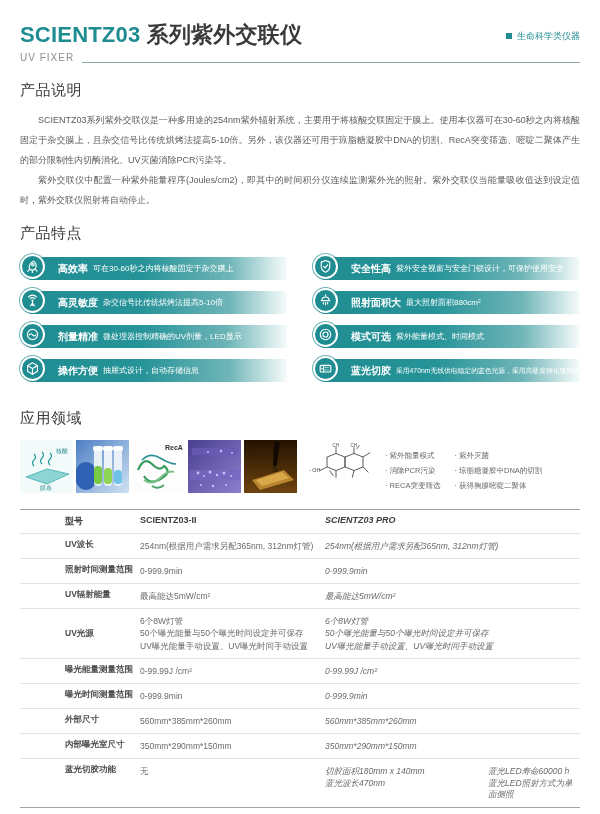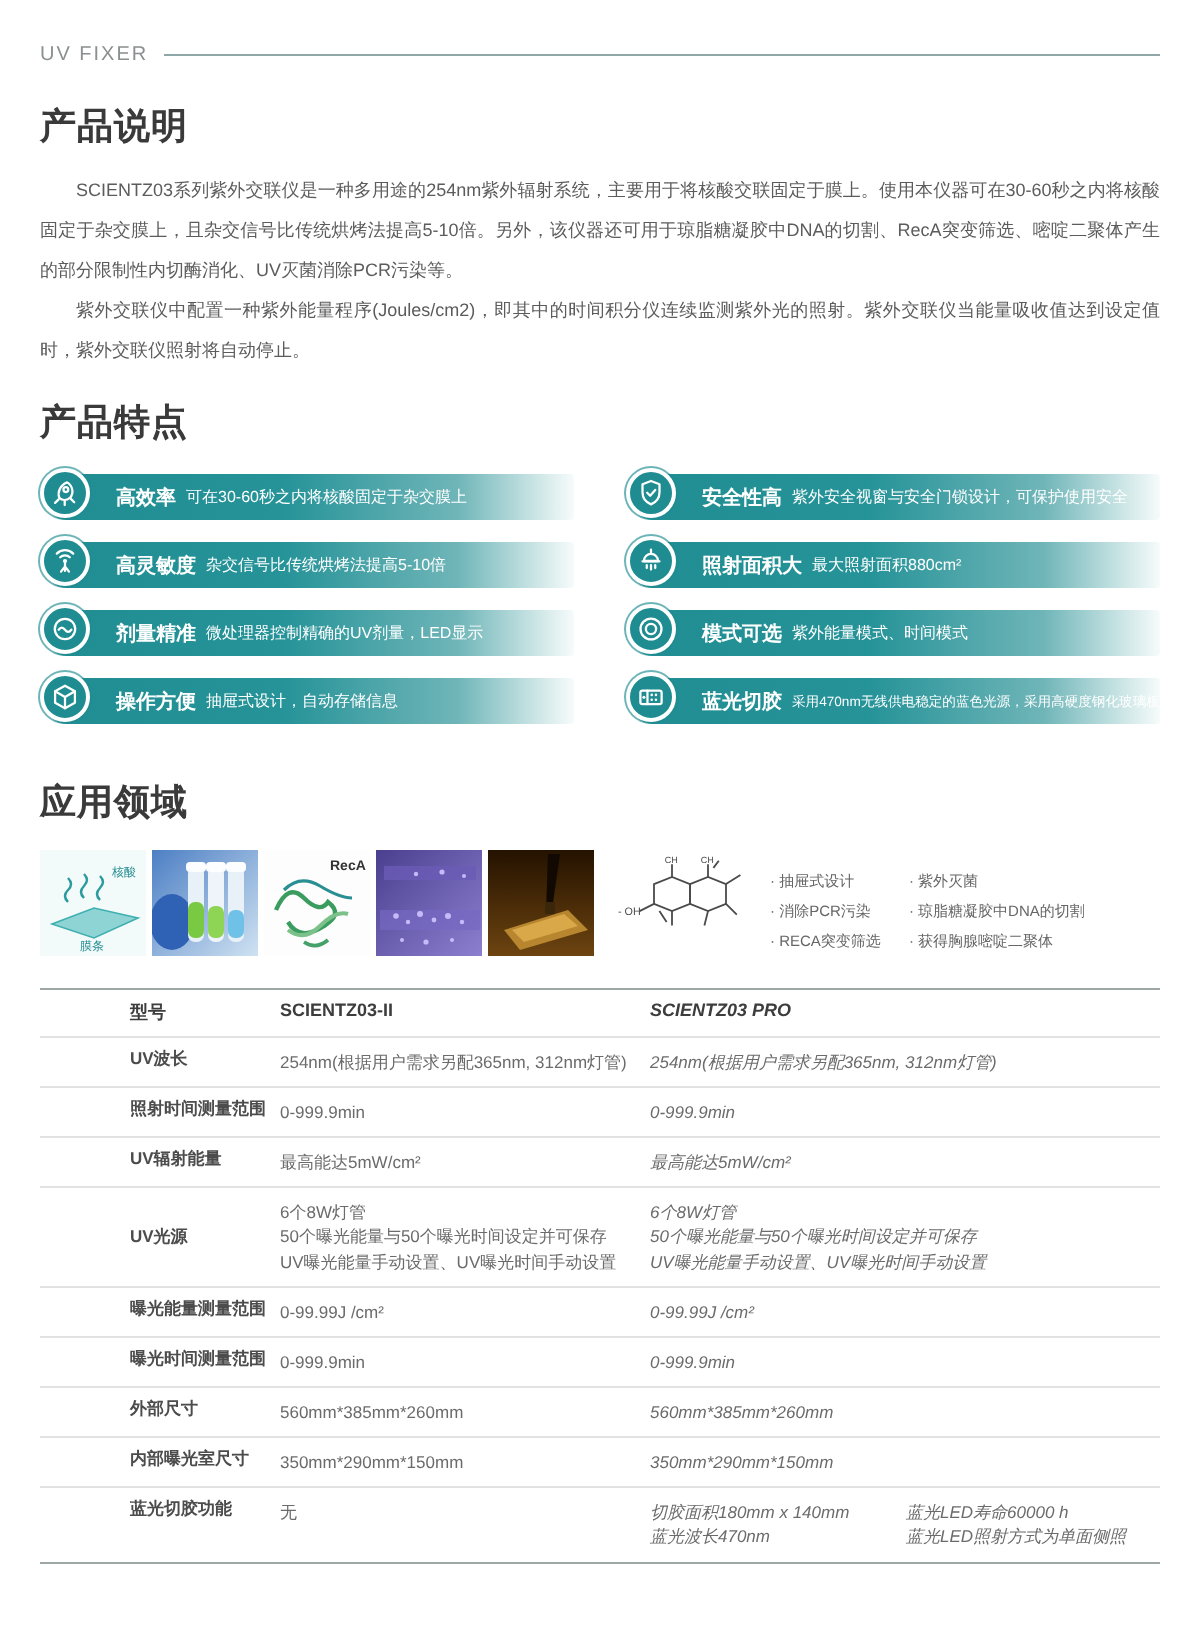--- a/index.html
+++ b/index.html
@@ -11,26 +11,26 @@
   }
   .page { padding:20px 20px 10px 20px; }
 
   
   .hdr-row { display:flex; justify-content:space-between; align-items:flex-start; }
   .hdr-title { font-size:22px; font-weight:bold; letter-spacing:0.2px; }
   .hdr-title .en { color:#1E8C91; }
   .hdr-title .zh { color:#3a3a3a; }
   .hdr-cat { font-size:9px; color:#1E8C91; margin-top:10px; white-space:nowrap; }
   .hdr-cat .sq { display:inline-block; width:6px; height:6px; background:#1E8C91; margin-right:5px; }
-  .hdr-sub-row { display:flex; align-items:center; margin-top:2px; }
+  .hdr-sub-row { display:flex; align-items:flex-end; margin-top:2px; }
   .hdr-sub { font-size:10px; color:#8a8f8f; letter-spacing:1px; white-space:nowrap; }
   .hdr-rule { flex:1; height:1px; background:#8fa7a7; margin-left:8px; }
 
   
-  .sec-title { font-size:18px; font-weight:bold; color:#3a3a3a; letter-spacing:0.5px; }
+  .sec-title { font-size:15px; font-weight:normal; color:#3a3a3a; letter-spacing:0.5px; }
 
   
   .desc { margin-top:10px; }
   .desc p { font-size:9px; color:#5c5c5c; line-height:20px; text-indent:2em; text-align:justify; }
 
   
   .features { display:flex; gap:26px; margin-top:14px; }
   .fcol { flex:1; display:flex; flex-direction:column; }
   .feature { position:relative; height:23px; margin-bottom:11px; }
   .fbar {
@@ -64,29 +64,38 @@
   .specs { margin-top:16px; }
   .spec-table { margin-top:10px; border-top:1px solid #9fa6a6; border-bottom:1px solid #9fa6a6; }
   .spec-row { display:flex; border-bottom:1px solid #e2e2e2; padding:5px 0; align-items:flex-start; }
   .spec-row:last-child { border-bottom:none; }
   .spec-row.center { align-items:center; }
   .sc-label { width:120px; flex:none; font-size:8.5px; font-weight:bold; color:#4c4c4c;padding-left:45px; }
   .sc-a { width:185px; flex:none; font-size:8.5px; color:#6b6b6b; }
   .sc-b { flex:1; font-size:8.5px; color:#6b6b6b;font-style:italic; }
   .sc-a div, .sc-b div { line-height:11px; margin:1.5px 0; }
   .spec-head .sc-label, .spec-head .sc-a, .spec-head .sc-b { font-weight:bold; color:#3d3d3d; font-size:9px; }
-  .bpair { display:flex; }
+  .bpair { display:flex;gap:35px; }
   .bpair span:first-child { width:128px; flex:none; }
   .bpair span:last-child { flex:1; }
 </style>
 </head>
 <body>
 
 <div class="page">
 
+  <div class="hdr-row">
+    <div class="hdr-title">
+      <span class="en">SCIENTZ03</span>
+      <span class="zh">系列紫外交联仪</span>
+    </div>
+    <div class="hdr-cat">
+      <span class="sq"></span><span>生命科学类仪器</span>
+    </div>
+  </div>
   <div class="hdr-sub-row">
     <span class="hdr-sub">UV FIXER</span>
     <span class="hdr-rule"></span>
   </div>
 
   <div class="desc-sec" style="margin-top:18px;">
     <div class="sec-title">产品说明</div>
     <div class="desc">
       <p>SCIENTZ03系列紫外交联仪是一种多用途的254nm紫外辐射系统，主要用于将核酸交联固定于膜上。使用本仪器可在30-60秒之内将核酸固定于杂交膜上，且杂交信号比传统烘烤法提高5-10倍。另外，该仪器还可用于琼脂糖凝胶中DNA的切割、RecA突变筛选、嘧啶二聚体产生的部分限制性内切酶消化、UV灭菌消除PCR污染等。</p>
       <p>紫外交联仪中配置一种紫外能量程序(Joules/cm2)，即其中的时间积分仪连续监测紫外光的照射。紫外交联仪当能量吸收值达到设定值时，紫外交联仪照射将自动停止。</p>
@@ -309,21 +318,21 @@
       <path d="M33 31 L37 37 M63 7 L66 3"></path>
     </g>
     <text x="10" y="33" font-size="6" fill="#4a4a4a">- OH</text>
     <text x="36" y="4.5" font-size="5" fill="#4a4a4a">CH</text>
               <text x="56" y="4.5" font-size="5" fill="#4a4a4a">CH</text>
             </svg>
           </div>
         </div>
       <div class="apps-bullets">
         <div class="bul-col" id="bul-col1">
-            <div class="bul">抽屉式设计</div>
+            <div class="bul">紫外能量模式</div>
             <div class="bul">消除PCR污染</div>
             <div class="bul">RECA突变筛选</div>
           </div>
         <div class="bul-col" id="bul-col2">
             <div class="bul">紫外灭菌</div>
             <div class="bul">琼脂糖凝胶中DNA的切割</div>
             <div class="bul">获得胸腺嘧啶二聚体</div>
           </div>
       </div>
     </div>

